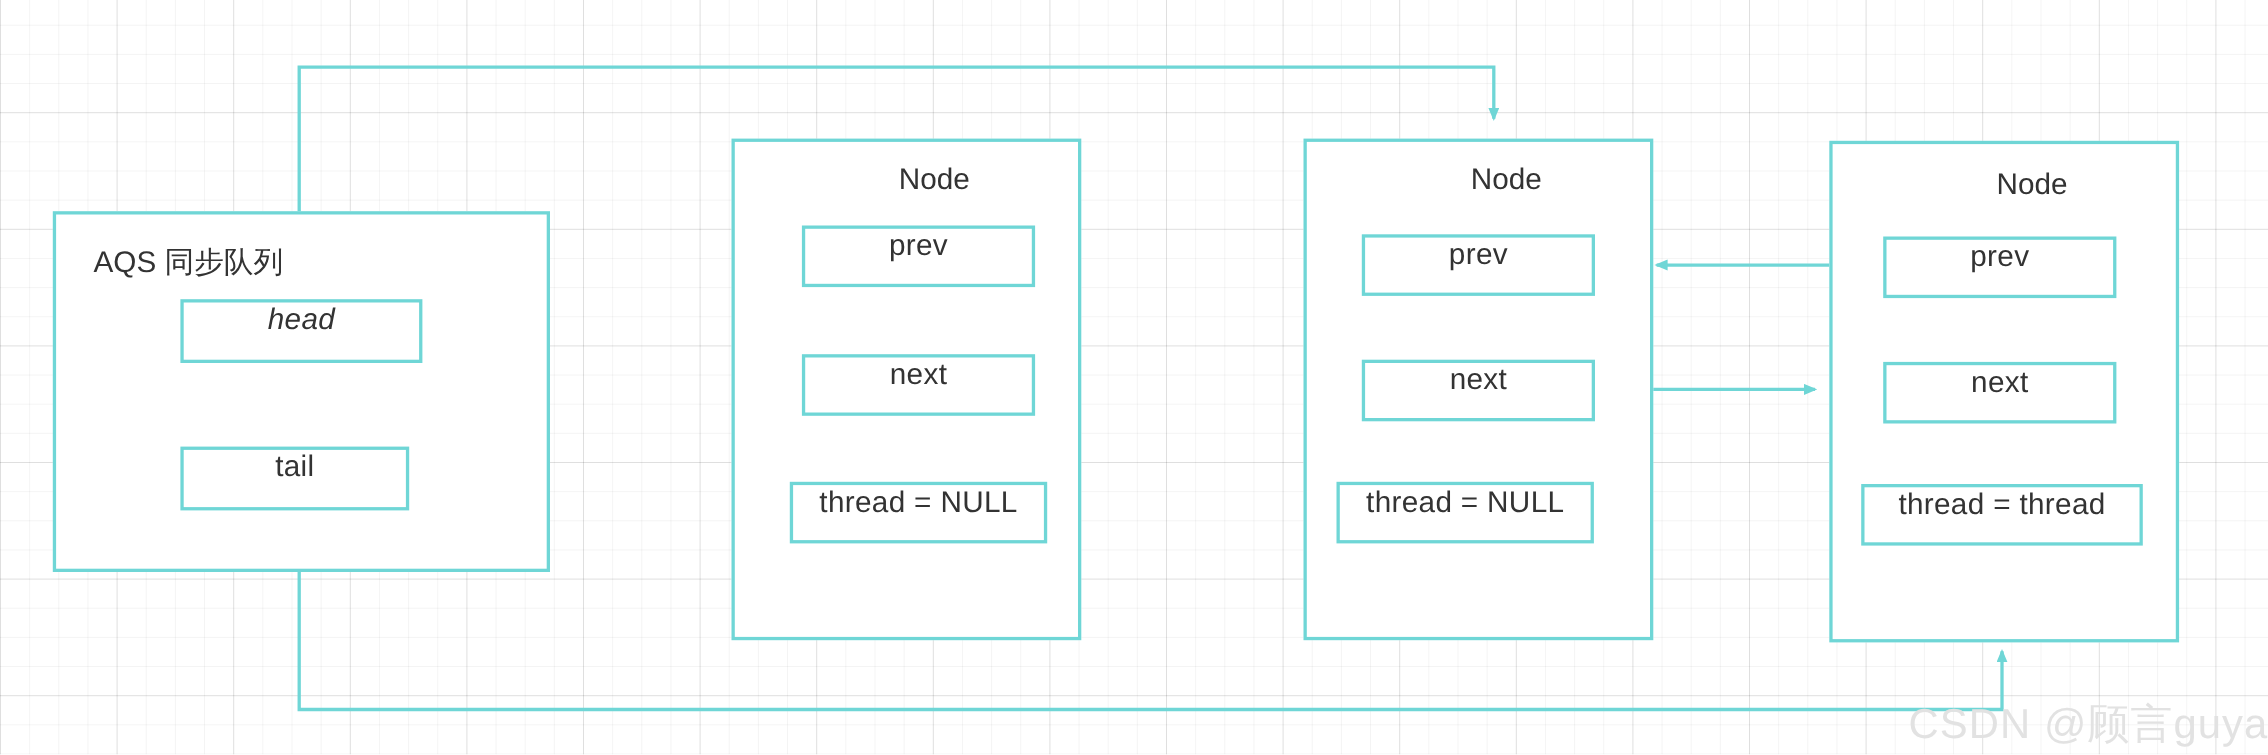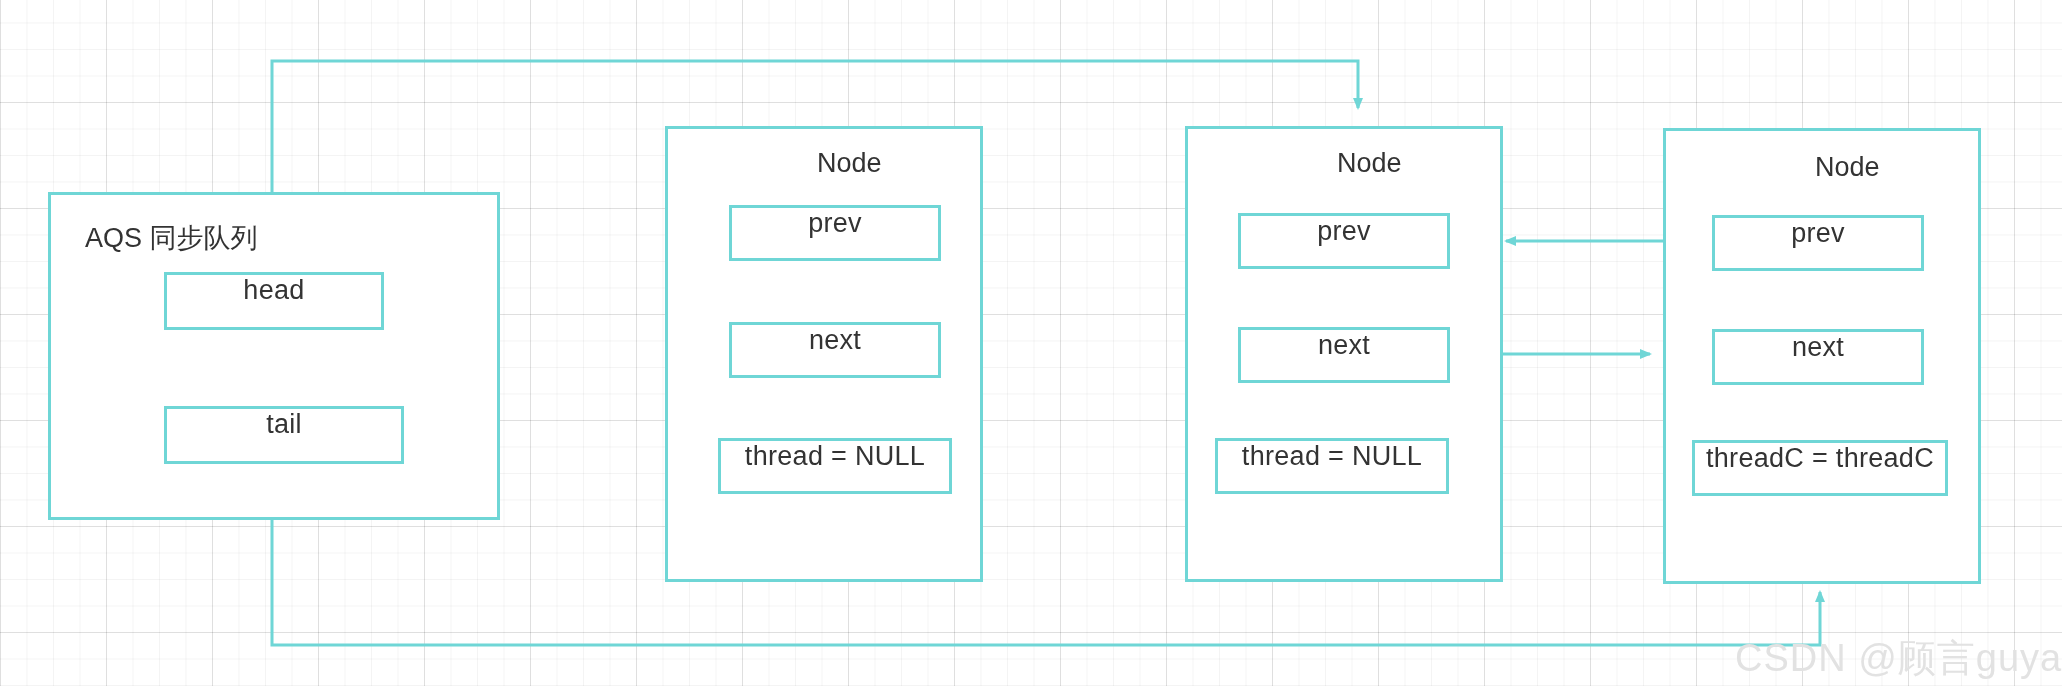--- a/index.html
+++ b/index.html
@@ -100,25 +100,25 @@
     </g>
 
     <g>
       <path d="M1450,354 L1650,354" stroke="#6fd6d6" stroke-width="3" fill="none" marker-end="url(#arrowL)"></path>
     </g>
   </svg>
 
   <div class="box container-box" style="left:48px; top:192px; width:452px; height:328px;"></div>
   <div class="aqs-title" style="left:66px; top:220px;margin-left:19px;">AQS 同步队列</div>
 
-  <div class="box field-box" style="left:164px; top:272px; width:220px; height:58px;">
+  <div class="box field-box" style="left:164px; top:272px; width:220px; height:58px;font-style:italic;">
     <span class="lbl">head</span>
   </div>
 
-  <div class="box field-box" style="left:164px; top:406px; width:240px; height:58px;">
+  <div class="box field-box" style="left:164px; top:406px; width:208px; height:58px;">
     <span class="lbl">tail</span>
   </div>
 
   <div class="box container-box" style="left:665px; top:126px; width:318px; height:456px;"></div>
   <div class="title-lbl" style="left:789px; top:148px;">Node</div>
   <div class="box field-box" style="left:729px; top:205px; width:212px; height:56px;">
     <span class="lbl">prev</span>
   </div>
   <div class="box field-box" style="left:729px; top:322px; width:212px; height:56px;">
     <span class="lbl">next</span>
@@ -141,18 +141,18 @@
 
   <div class="box container-box" style="left:1663px; top:128px; width:318px; height:456px;"></div>
   <div class="title-lbl" style="left:1787px; top:152px;">Node</div>
   <div class="box field-box" style="left:1712px; top:215px; width:212px; height:56px;">
     <span class="lbl">prev</span>
   </div>
   <div class="box field-box" style="left:1712px; top:329px; width:212px; height:56px;">
     <span class="lbl">next</span>
   </div>
   <div class="box field-box" style="left:1692px; top:440px; width:256px; height:56px;">
-    <span class="lbl">threadC = threadC</span>
+    <span class="lbl">thread = thread</span>
   </div>
 
   <div class="watermark">CSDN @顾言guyan</div>
 
 </div>
 
 </body></html>

